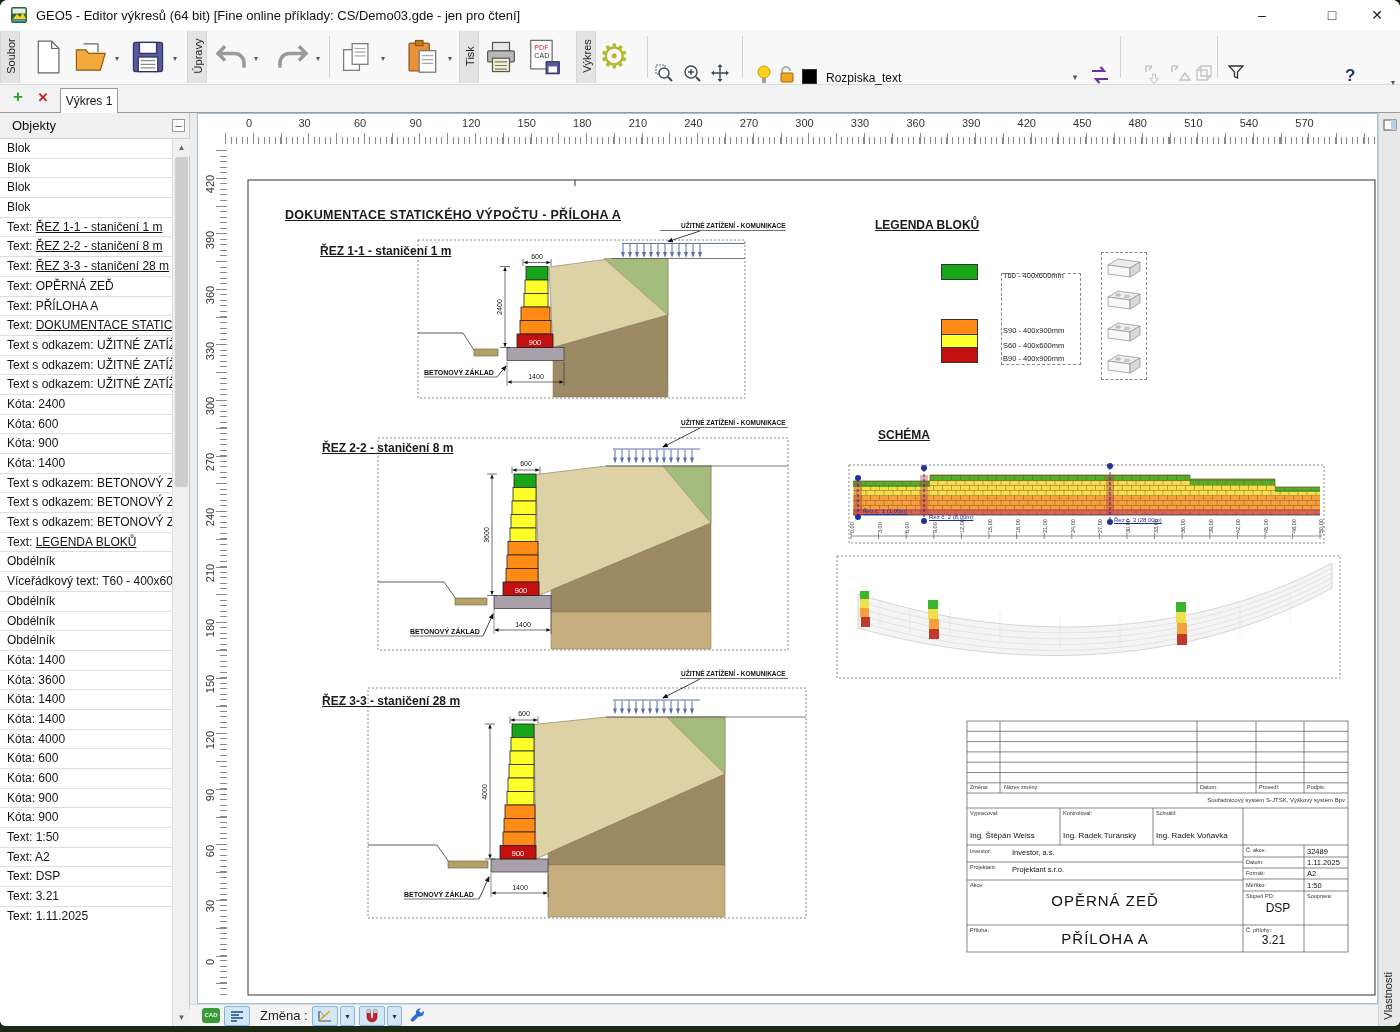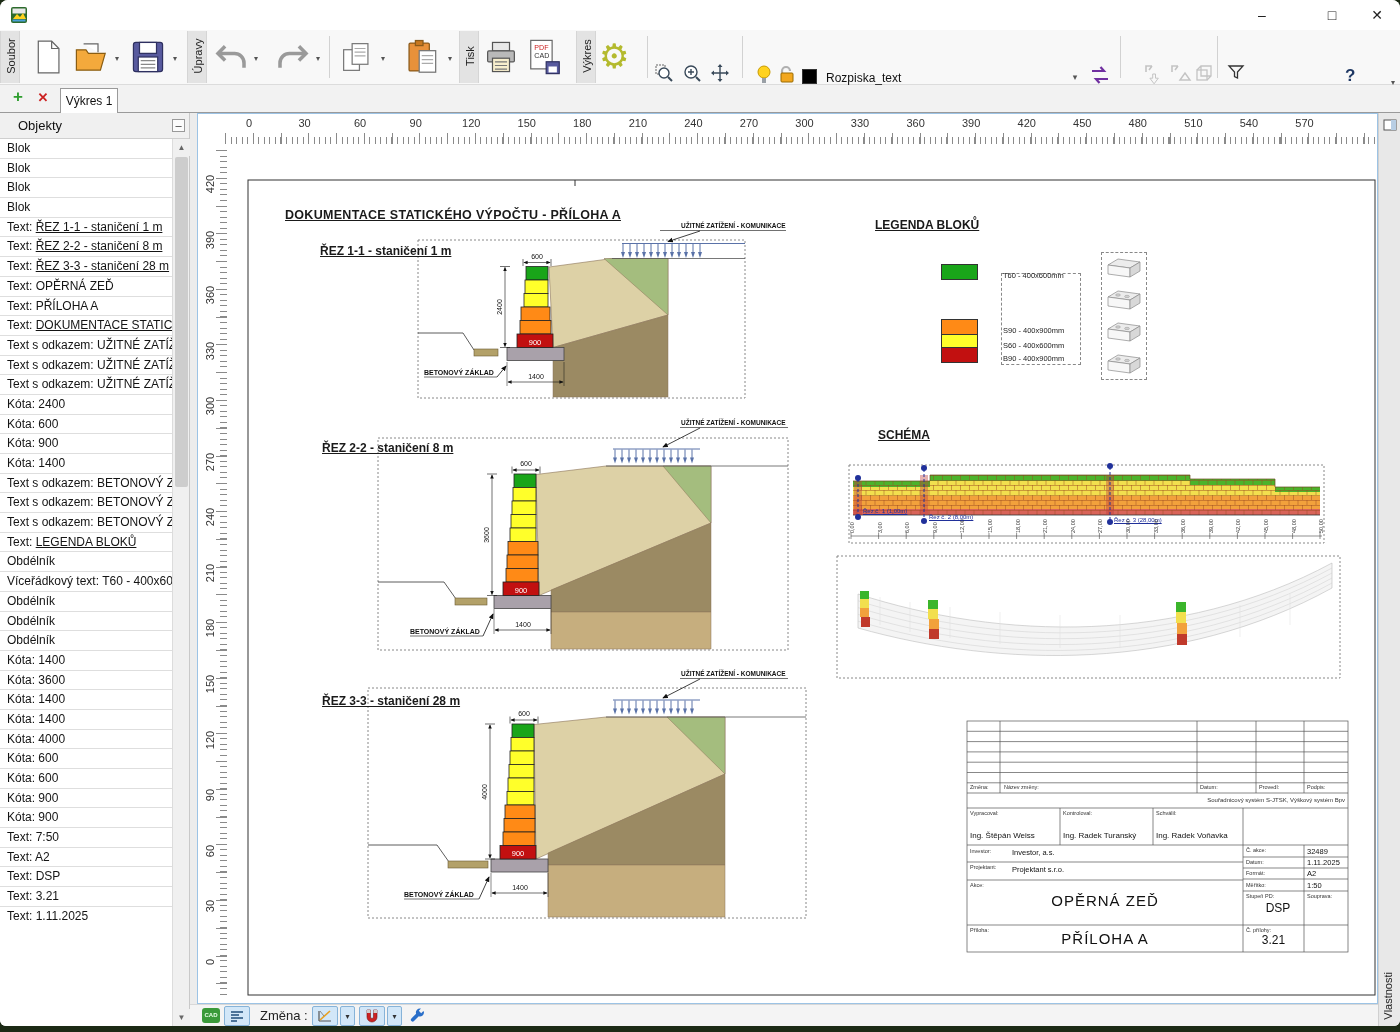--- a/index.html
+++ b/index.html
@@ -26,21 +26,21 @@
   .help-q{position:absolute;font-size:17px;font-weight:bold;color:#1f3864}
   .help-t{position:absolute;font-size:12px;color:#111}
   
   .tabbar{position:absolute;left:0;top:85px;width:100%;height:28px;background:#f2f2f2}
   .tabbar .line{position:absolute;left:0;top:27px;width:100%;height:1px;background:#9a9a9a}
   .tab{position:absolute;left:60px;top:3px;width:58px;height:25px;background:#fff;border:1px solid #9a9a9a;border-bottom:none;text-align:center;font-size:12px;line-height:24px;color:#111;z-index:2}
   .tabplus{position:absolute;left:8px;top:2px;font-size:17px;font-weight:bold;color:#2f9e2f;width:20px;text-align:center}
   .tabclose{position:absolute;left:34px;top:5px;font-size:13px;font-weight:bold;color:#cc2020;width:18px;text-align:center}
   
   .sidebar{position:absolute;left:0;top:113px;width:190px;height:913px;background:#fff;border-right:1px solid #c9c9c9}
-  .side-head{position:absolute;left:0;top:0;width:100%;height:26px;background:#f0f0f0;border-bottom:1px solid #cfcfcf;font-size:13px;color:#111;line-height:25px;padding-left:18px}
+  .side-head{position:absolute;left:0;top:0;width:100%;height:26px;background:#f0f0f0;border-bottom:1px solid #cfcfcf;font-size:13px;color:#111;line-height:25px;padding-left:12px}
   .side-min{position:absolute;right:4px;top:6px;width:13px;height:13px;border:1px solid #999;background:#fbfbfb;font-size:11px;line-height:10px;text-align:center;color:#333}
   .objlist{position:absolute;left:0;top:26px;width:173px;height:786px;overflow:hidden}
   .obj-row{height:19.7px;border-bottom:1px solid #dedede;font-size:12px;line-height:19px;padding-left:7px;white-space:nowrap;overflow:hidden;color:#141414}
   .obj-row .u{text-decoration:underline}
   .sscroll{position:absolute;right:0;top:26px;width:17px;height:887px;background:#f0f0f0;border-left:1px solid #dcdcdc}
   .sarrow{position:absolute;left:0;width:17px;height:17px;font-size:8px;color:#666;text-align:center;line-height:17px;background:#f0f0f0}
   .sthumb{position:absolute;left:2px;top:18px;width:13px;height:330px;background:#cdcdcd;border-radius:2px}
   
   .canvasbg{position:absolute;left:197px;top:113px;width:1181px;height:891px;background:#fff;border:1px solid #9cc3e5}
   .ruler-top{position:absolute;left:197px;top:115px;width:1181px;height:20px}
@@ -77,20 +77,21 @@
 
 <div class="window">
 
   <div class="titlebar">
     <svg class="appicon" viewBox="0 0 18 18">
         <rect x="1" y="1" width="16" height="16" rx="2" fill="#2d6b2d"></rect>
         <rect x="2.5" y="2.5" width="13" height="5" fill="#e8e8e8"></rect>
         <path d="M3 13l4-5 3 3 3-4 3 6z" fill="#ffd21f"></path>
         <rect x="2.5" y="13.5" width="13" height="2" fill="#4aa0d8"></rect>
       </svg>
+    <span class="title">GEO5 - Editor výkresů (64 bit) [Fine online příklady: CS/Demo03.gde - jen pro čtení]</span>
     <div class="winbtn" style="left:1239px">–</div>
     <div class="winbtn" style="left:1309px">□</div>
     <div class="winbtn" style="left:1354px">✕</div>
   </div>
 
   <div class="toolbar">
     <div class="vstrip" style="left:0">
         <span>Soubor</span>
       </div>
     <div class="tbtn" style="left:33px;top:10px">
@@ -397,21 +398,21 @@
         <div class="obj-row"><span>Obdélník</span><span class="u"></span></div>
         <div class="obj-row"><span>Kóta: 1400</span><span class="u"></span></div>
         <div class="obj-row"><span>Kóta: 3600</span><span class="u"></span></div>
         <div class="obj-row"><span>Kóta: 1400</span><span class="u"></span></div>
         <div class="obj-row"><span>Kóta: 1400</span><span class="u"></span></div>
         <div class="obj-row"><span>Kóta: 4000</span><span class="u"></span></div>
         <div class="obj-row"><span>Kóta: 600</span><span class="u"></span></div>
         <div class="obj-row"><span>Kóta: 600</span><span class="u"></span></div>
         <div class="obj-row"><span>Kóta: 900</span><span class="u"></span></div>
         <div class="obj-row"><span>Kóta: 900</span><span class="u"></span></div>
-        <div class="obj-row"><span>Text: 7:50</span><span class="u"></span></div>
+        <div class="obj-row"><span>Text: 1:50</span><span class="u"></span></div>
         <div class="obj-row"><span>Text: A2</span><span class="u"></span></div>
         <div class="obj-row"><span>Text: DSP</span><span class="u"></span></div>
         <div class="obj-row"><span>Text: 3.21</span><span class="u"></span></div>
         <div class="obj-row"><span>Text: 1.11.2025</span><span class="u"></span></div>
         <div class="obj-row"><span>Text: 24620</span><span class="u"></span></div>
         <div class="obj-row"><span>Text: </span><span class="u">SCHÉMA</span></div>
         <div class="obj-row"><span>Blok</span><span class="u"></span></div>
         <div class="obj-row"><span>Obrázek</span><span class="u"></span></div>
       </div>
     <div class="sscroll">

